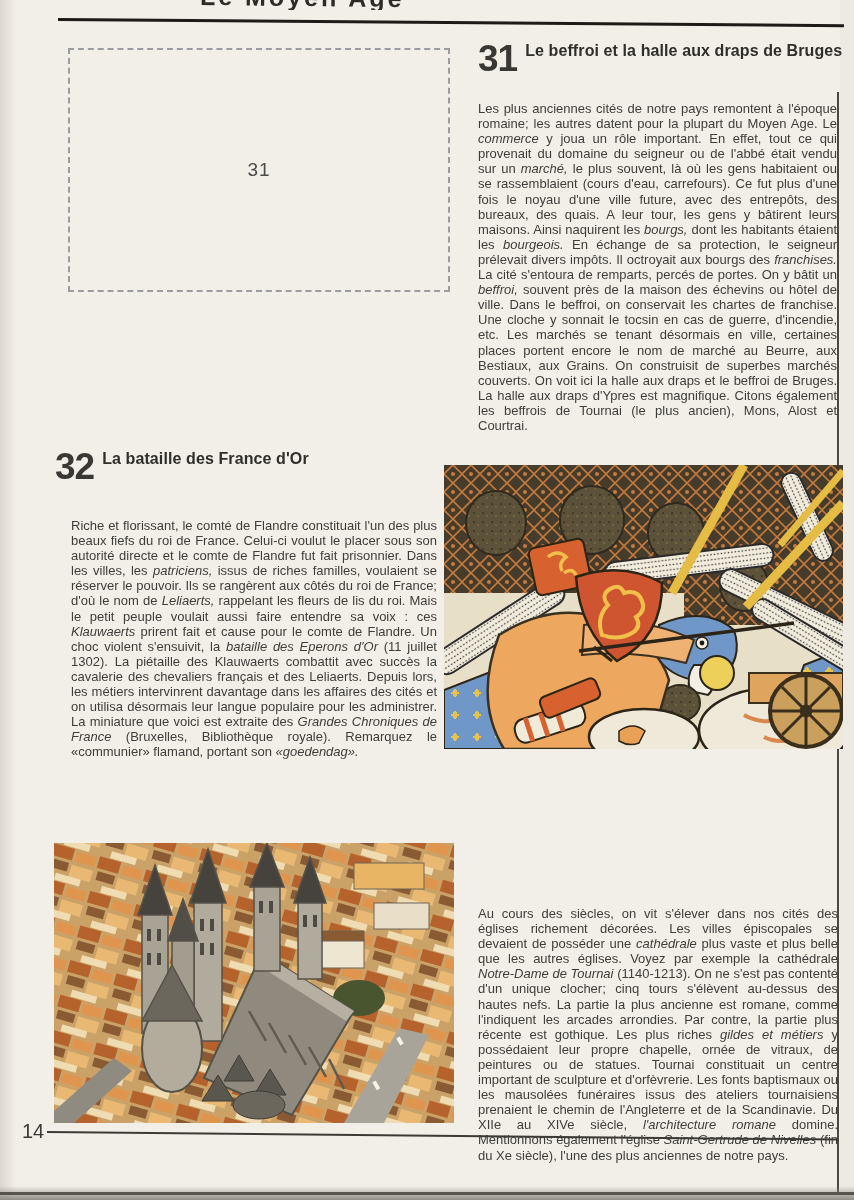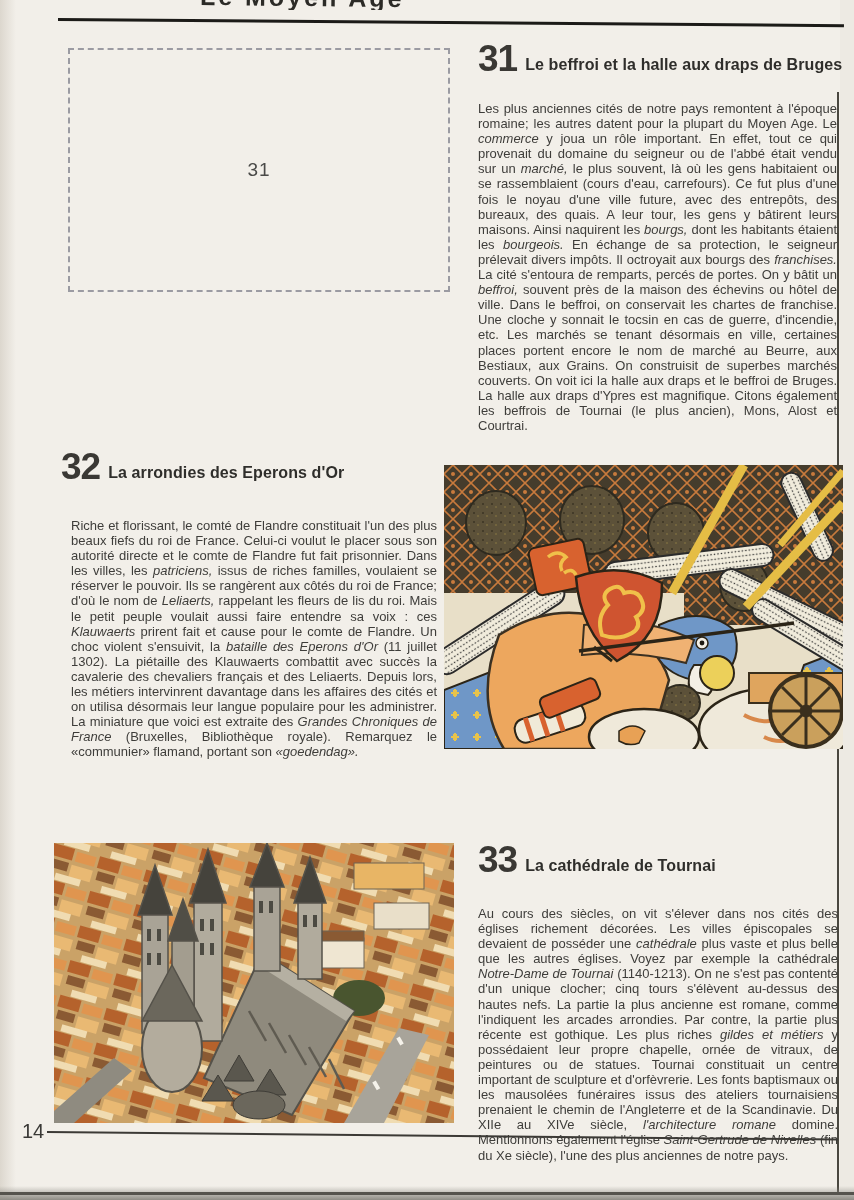--- a/index.html
+++ b/index.html
@@ -28,27 +28,27 @@
 
   
   .placeholder{position:absolute;left:68px;top:48px;width:382px;height:244px;
     border:2px dashed #9b9ba2;box-sizing:border-box;
     display:flex;align-items:center;justify-content:center;}
   .placeholder-label{font-size:19px;color:#4a4a48;letter-spacing:1px;}
 
   
   .sec-head{position:absolute;display:flex;align-items:flex-start;}
   .sec-num{font-size:37px;line-height:34px;font-weight:bold;color:#3a3834;letter-spacing:-1px;}
-  .sec-title{font-size:16px;font-weight:bold;color:#2f2e2b;margin-left:8px;margin-top:14px;letter-spacing:0.1px;}
+  .sec-title{font-size:16px;font-weight:bold;color:#2f2e2b;margin-left:8px;margin-top:0;letter-spacing:0.1px;}
   .para{position:absolute;font-size:13px;line-height:15.1px;text-align:justify;color:#3e3d3a;}
   .para i{font-style:italic;}
 
   #head31{left:478px;top:42px;}
   #para31{left:478px;top:88px;width:359px;}
-  #head32{left:61px;top:450px;justify-content:flex-end;}
+  #head32{left:55px;top:450px;justify-content:flex-end;}
   #para32{left:71px;top:505px;width:366px;}
   #head33{left:478px;top:843px;}
   #para33{left:478px;top:893px;width:360px;}
 
   .figure{position:absolute;display:block;}
   #fig-battle{left:444px;top:465px;width:399px;height:284px;}
   #fig-cathedral{left:54px;top:843px;width:400px;height:280px;}
 
   
   .page-num{position:absolute;left:22px;top:1120px;font-size:20px;color:#3a3936;}
@@ -76,21 +76,21 @@
   </div>
 
   <div class="sec-head" id="head31">
     <span class="sec-num">31</span>
     <span class="sec-title">Le beffroi et la halle aux draps de Bruges</span>
   </div>
   <p class="para" id="para31"><span>Les plus anciennes cités de notre pays remontent à l'époque romaine; les autres datent pour la plupart du Moyen Age. Le </span><i>commerce</i><span> y joua un rôle important. En effet, tout ce qui provenait du domaine du seigneur ou de l'abbé était vendu sur un </span><i>marché,</i><span> le plus souvent, là où les gens habitaient ou se rassemblaient (cours d'eau, carrefours). Ce fut plus d'une fois le noyau d'une ville future, avec des entrepôts, des bureaux, des quais. A leur tour, les gens y bâtirent leurs maisons. Ainsi naquirent les </span><i>bourgs,</i><span> dont les habitants étaient les </span><i>bourgeois.</i><span> En échange de sa protection, le seigneur prélevait divers impôts. Il octroyait aux bourgs des </span><i>franchises.</i><span> La cité s'entoura de remparts, percés de portes. On y bâtit un </span><i>beffroi,</i><span> souvent près de la maison des échevins ou hôtel de ville. Dans le beffroi, on conservait les chartes de franchise. Une cloche y sonnait le tocsin en cas de guerre, d'incendie, etc. Les marchés se tenant désormais en ville, certaines places portent encore le nom de marché au Beurre, aux Bestiaux, aux Grains. On construisit de superbes marchés couverts. On voit ici la halle aux draps et le beffroi de Bruges. La halle aux draps d'Ypres est magnifique. Citons également les beffrois de Tournai (le plus ancien), Mons, Alost et Courtrai.</span></p>
 
   <div class="sec-head" id="head32">
     <span class="sec-num">32</span>
-    <span class="sec-title">La arrondies des Eperons d'Or</span>
+    <span class="sec-title">La bataille des France d'Or</span>
   </div>
   <p class="para" id="para32"><span>Riche et florissant, le comté de Flandre constituait l'un des plus beaux fiefs du roi de France. Celui-ci voulut le placer sous son autorité directe et le comte de Flandre fut fait prisonnier. Dans les villes, les </span><i>patriciens,</i><span> issus de riches familles, voulaient se réserver le pouvoir. Ils se rangèrent aux côtés du roi de France; d'où le nom de </span><i>Leliaerts,</i><span> rappelant les fleurs de lis du roi. Mais le petit peuple voulait aussi faire entendre sa voix : ces </span><i>Klauwaerts</i><span> prirent fait et cause pour le comte de Flandre. Un choc violent s'ensuivit, la </span><i>bataille des Eperons d'Or</i><span> (11 juillet 1302). La piétaille des Klauwaerts combattit avec succès la cavalerie des chevaliers français et des Leliaerts. Depuis lors, les métiers intervinrent davantage dans les affaires des cités et on utilisa désormais leur langue populaire pour les administrer. La miniature que voici est extraite des </span><i>Grandes Chroniques de France</i><span> (Bruxelles, Bibliothèque royale). Remarquez le «communier» flamand, portant son </span><i>«goedendag».</i></p>
 
   <svg class="figure" id="fig-battle" viewBox="0 0 399 284" role="img">
     <defs>
       <pattern id="lat" width="18" height="18" patternUnits="userSpaceOnUse">
         <rect width="18" height="18" fill="#453c2c"></rect>
         <path d="M0 9 L9 0 M9 18 L18 9 M0 9 L9 18 M9 0 L18 9" stroke="#c87a3c" stroke-width="1.6" fill="none"></path>
         <circle cx="9" cy="9" r="2" fill="#c87a3c"></circle>
       </pattern>
@@ -169,24 +169,20 @@
 
     <g transform="rotate(-18 105 258)">
       <rect x="70" y="246" width="72" height="24" rx="10" fill="#f0ead8" stroke="#2b2417" stroke-width="2"></rect>
       <line x1="84" y1="246" x2="84" y2="270" stroke="#d8622f" stroke-width="5"></line>
       <line x1="100" y1="246" x2="100" y2="270" stroke="#d8622f" stroke-width="5"></line>
       <line x1="116" y1="246" x2="116" y2="270" stroke="#d8622f" stroke-width="5"></line>
     </g>
     <rect x="96" y="222" width="60" height="22" rx="6" transform="rotate(-22 126 233)" fill="#d8622f" stroke="#2b2417" stroke-width="2"></rect>
   </svg>
 
-  <div class="sec-head" id="head33">
-    <span class="sec-num">33</span>
-    <span class="sec-title">La cathédrale de Tournai</span>
-  </div>
   <p class="para" id="para33"><span>Au cours des siècles, on vit s'élever dans nos cités des églises richement décorées. Les villes épiscopales se devaient de posséder une </span><i>cathédrale</i><span> plus vaste et plus belle que les autres églises. Voyez par exemple la cathédrale </span><i>Notre-Dame de Tournai</i><span> (1140-1213). On ne s'est pas contenté d'un unique clocher; cinq tours s'élèvent au-dessus des hautes nefs. La partie la plus ancienne est romane, comme l'indiquent les arcades arrondies. Par contre, la partie plus récente est gothique. Les plus riches </span><i>gildes et métiers</i><span> y possédaient leur propre chapelle, ornée de vitraux, de peintures ou de statues. Tournai constituait un centre important de sculpture et d'orfèvrerie. Les fonts baptismaux ou les mausolées funéraires issus des ateliers tournaisiens prenaient le chemin de l'Angleterre et de la Scandinavie. Du XIIe au XIVe siècle, </span><i>l'architecture romane</i><span> domine. Mentionnons également l'église </span><i>Saint-Gertrude de Nivelles</i><span> (fin du Xe siècle), l'une des plus anciennes de notre pays.</span></p>
 
   <svg class="figure" id="fig-cathedral" viewBox="0 0 400 280" role="img">
     <defs>
       <pattern id="roofs" width="48" height="36" patternUnits="userSpaceOnUse" patternTransform="rotate(16)">
         <rect width="48" height="36" fill="#caa267"></rect>
         <rect x="0" y="0" width="22" height="12" fill="#b5622c"></rect>
         <rect x="25" y="2" width="20" height="10" fill="#e0954f"></rect>
         <rect x="2" y="15" width="18" height="9" fill="#8a5a33"></rect>
         <rect x="23" y="16" width="22" height="12" fill="#e9b973"></rect>

